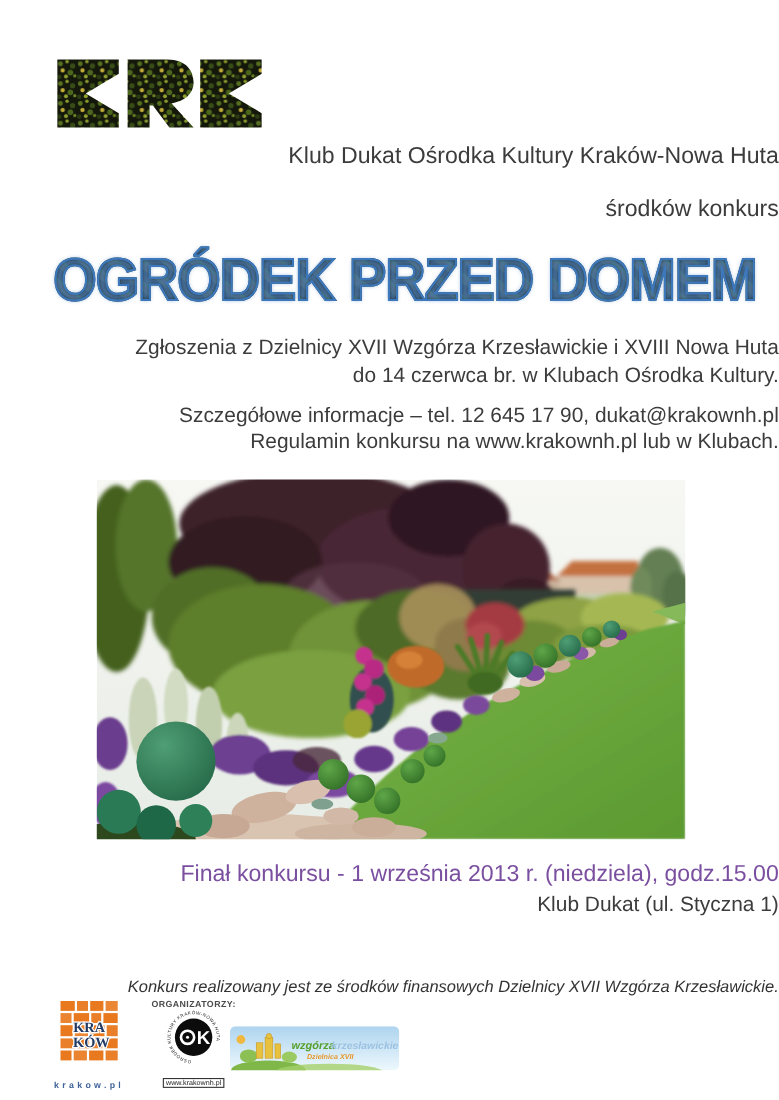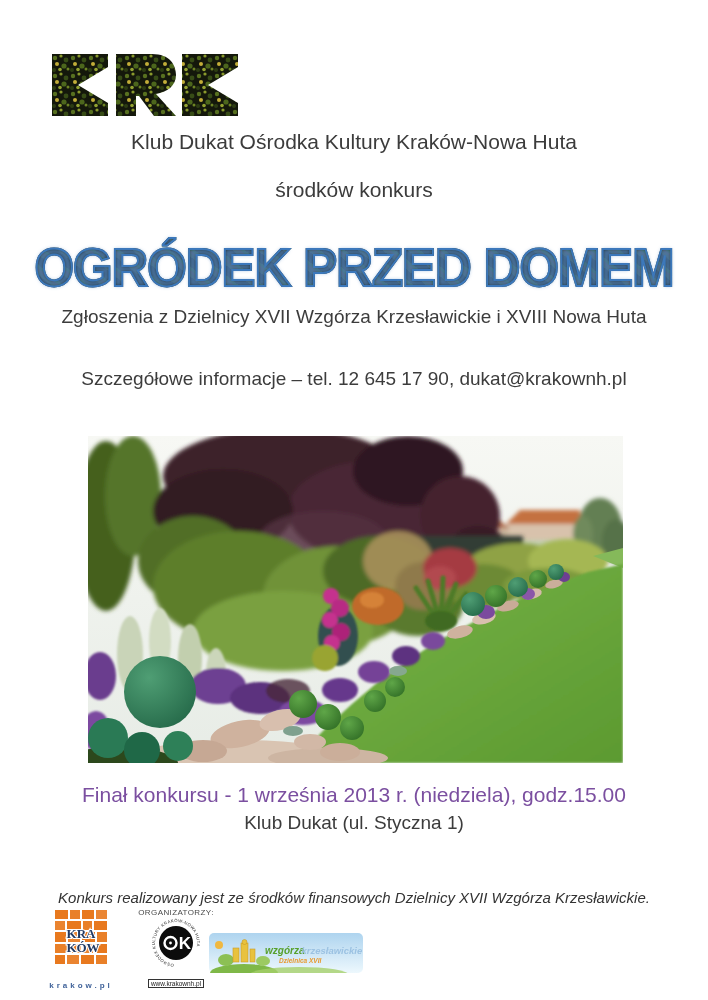--- a/index.html
+++ b/index.html
@@ -1,26 +1,26 @@
 <!DOCTYPE html>
 <html><head>
 <meta charset="utf-8">
 <style>
   html,body{margin:0;padding:0;}
   body{width:708px;height:1000px;background:#ffffff;font-family:"Liberation Sans",sans-serif;position:relative;overflow:hidden;}
   .abs{position:absolute;}
-  .ctr{left:0;width:708px;text-align:center;}
+  .ctr{left:0;width:708px;text-align:right;}
   .poster-text{color:#3e3e3e;}
   
   #krk-logo{left:52px;top:53px;width:186px;height:64px;}
   
   #org-line{top:130px;font-size:21px;color:#3c3c3c;}
   #announce-line{top:178px;font-size:21px;color:#3c3c3c;}
   
-  #main-title{top:236px;font-size:54px;font-weight:800;letter-spacing:-1px;
+  #main-title{top:224px;font-size:54px;font-weight:800;letter-spacing:-1px;
     color:#161e0f;
     -webkit-text-stroke:2px #3c78bb;
     text-shadow:0 0 4px rgba(90,140,200,.75);}
   #main-title .squeeze{display:inline-block;transform:scaleX(.94);}
   @supports (-webkit-background-clip: text){
     #main-title .squeeze{
       background:repeating-linear-gradient(37deg,#0f150a 0 5px,#2b3514 5px 8px,#3a2a1a 8px 10px,#23400f 10px 13px,#151b0c 13px 16px);
       -webkit-background-clip:text;
       -webkit-text-fill-color:transparent;}
   }
@@ -30,21 +30,21 @@
   #garden-photo{left:88px;top:436px;width:535px;height:327px;}
   #garden-photo svg{display:block;width:535px;height:327px;}
   
   #final-headline{top:783px;font-size:21px;font-weight:400;color:#7b4fa0;}
   #final-venue{top:812px;font-size:19px;color:#3c3c3c;}
   #funding-note{top:889px;font-size:15px;font-style:italic;color:#333333;}
   
   #krakow-logo{left:45px;top:908px;width:72px;height:84px;text-align:center;}
   #krakow-url{margin-top:11px;font-size:8px;font-weight:700;letter-spacing:3px;color:#41639a;}
   #ok-logo{left:126px;top:908px;width:100px;text-align:center;}
-  #organizers-label{font-size:8px;letter-spacing:.4px;color:#4a4a4a;margin-bottom:1px;}
+  #organizers-label{font-size:8px;letter-spacing:.4px;color:#4a4a4a;margin-bottom:1px;font-weight:bold;}
   #ok-url-box{display:inline-block;border:1px solid #333;padding:0 2px;font-size:6.5px;color:#222;margin-top:0;}
   #district-logo{left:209px;top:933px;width:122px;height:40px;}
 </style>
 </head>
 <body>
 
 <div class="abs" id="krk-logo">
   <svg viewBox="0 0 186 62" width="186" height="64">
     <defs>
       <pattern id="foliage" patternUnits="userSpaceOnUse" width="18" height="18">
@@ -65,24 +65,26 @@
   </svg>
 </div>
 
 <div class="abs ctr poster-text" id="org-line">Klub Dukat Ośrodka Kultury Kraków-Nowa Huta</div>
 <div class="abs ctr poster-text" id="announce-line">środków konkurs</div>
 
 <div class="abs ctr" id="main-title"><span class="squeeze">OGRÓDEK PRZED DOMEM</span></div>
 
 <div class="abs ctr" id="submission">
   <div>Zgłoszenia z Dzielnicy XVII Wzgórza Krzesławickie i XVIII Nowa Huta</div>
+  <div>do 14 czerwca br. w Klubach Ośrodka Kultury.</div>
 </div>
 
 <div class="abs ctr" id="details">
   <div>Szczegółowe informacje – tel. 12 645 17 90, dukat@krakownh.pl</div>
+  <div>Regulamin konkursu na www.krakownh.pl lub w Klubach.</div>
 </div>
 
 <div class="abs" id="garden-photo">
   <svg viewBox="0 0 535 327" preserveAspectRatio="none">
     <defs>
       <linearGradient id="sky" x1="0" y1="0" x2="0" y2="1">
         <stop offset="0" stop-color="#f7f8f4"></stop>
           <stop offset="1" stop-color="#e7ece6"></stop>
       </linearGradient>
       <linearGradient id="lawn" x1="0" y1="0" x2="1" y2="1">

